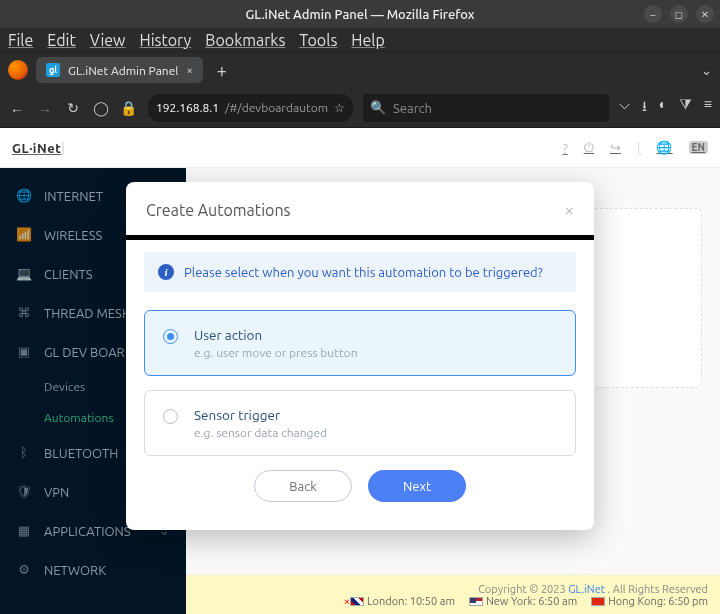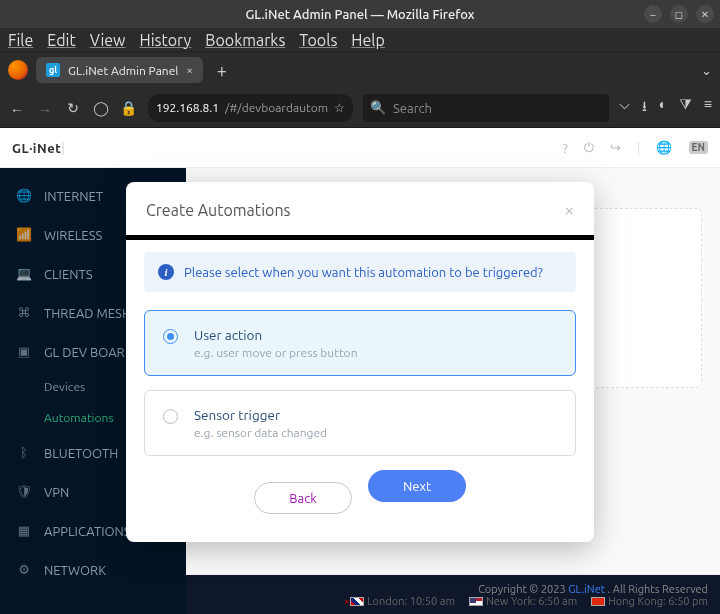--- a/index.html
+++ b/index.html
@@ -75,20 +75,21 @@
   .rcicons { display:flex; gap:12px; color:#ccc; font-size:14px; }
   
   .content {
     position: relative; height: calc(614px - 28px - 24px - 36px - 40px);
     background: #fafafa; overflow: hidden;
   }
   .ap-header {
     height: 40px; background: #fff; border-bottom: 1px solid #eee;
     display: flex; align-items: center; padding: 0 12px; 
     color: #666;
+    text-decoration: underline;
   }
   .ap-logo { font-weight: bold; letter-spacing: .5px; color: #333; font-size: 13px; }
   .ap-divider { color: #ccc; }
   .ap-title { color: #888; font-size: 14px; }
   .ap-title .ver { font-size: 11px; color: #aaa; margin-left: 2px; }
   .ap-right { margin-left: auto; display:flex; gap:16px; color:#bbb; align-items:center; }
   .ap-right .lang { background:#ccc;color:#666;border-radius:3px;font-size:10px;padding:1px 3px;font-weight:bold; }
   .ap-body { display:flex; position:relative; height: calc(100% - 40px); }
   .sidebar {
     width: 186px; background: #021425; color: #8b98a6;
@@ -103,21 +104,21 @@
   .sb-sub.active { color:#2aa876; }
   .main {
     flex:1; position:relative; background:#fafafa;
   }
   .automation-card {
     position:absolute; top:40px; left:18px; right:18px; height:180px;
     background:#fff; border:1px dashed #ddd; border-radius:6px;
   }
   .footer {
     position:absolute; bottom:0; left:186px; right:0; height:40px;
-    font-size:11px; color:#888; border-top:1px solid #eee; background:#0f172a;
+    font-size:11px; color:#888; border-top:1px solid #eee; background:#fef9c3;
     display:flex; flex-direction:column; justify-content:center; padding:0 12px;
   }
   .footer .line1 { text-align:right; }
   .footer .line1 a { color:#3d7ff5; }
   .footer .line2 { text-align:right; display:flex; justify-content:flex-end; gap:14px; color:#666; }
   .flag { display:inline-block; width:14px; height:9px; vertical-align:middle; margin-right:3px; border:1px solid #aaa; }
   .flag.uk { background:linear-gradient(45deg,#c00 25%,#00247d 25% 50%,#fff 50% 75%,#c00 75%); }
   .flag.us { background:linear-gradient(#b22234 50%,#fff 50%); position:relative; }
   .flag.us::after{content:"";position:absolute;left:0;top:0;width:6px;height:5px;background:#3c3b6e;}
   .flag.hk { background:#de2910; }
@@ -164,21 +165,21 @@
     content:""; position:absolute; inset:3px; background:#3d8ef5; border-radius:50%;
   }
   .opt-title { color:#2a4d7a; font-size:13.5px; margin-bottom:3px; }
   .opt-sub { color:#9aa4b2; font-size:12px; }
   .modal-actions { display:flex; justify-content:center; gap:16px; margin-top:6px; }
   .btn {
     min-width:98px; height:32px; border-radius:16px;
     display:flex; align-items:center; justify-content:center;
     font-size:13px; cursor:pointer;
   }
-  .btn-outline { border:1px solid #c5c9d0; color:#a21caf; background:#fff;margin-top:12px; }
+  .btn-outline { border:1px solid #c5c9d0; color:#737373; background:#fff; }
   .btn-primary { background:#4d7ff5; color:#fff; }
 </style>
 </head>
 <body>
 
 <div class="titlebar">
   <span>GL.iNet Admin Panel — Mozilla Firefox</span>
   <div class="ctrls">
     <div class="wbtn">–</div>
     <div class="wbtn">◻</div>

